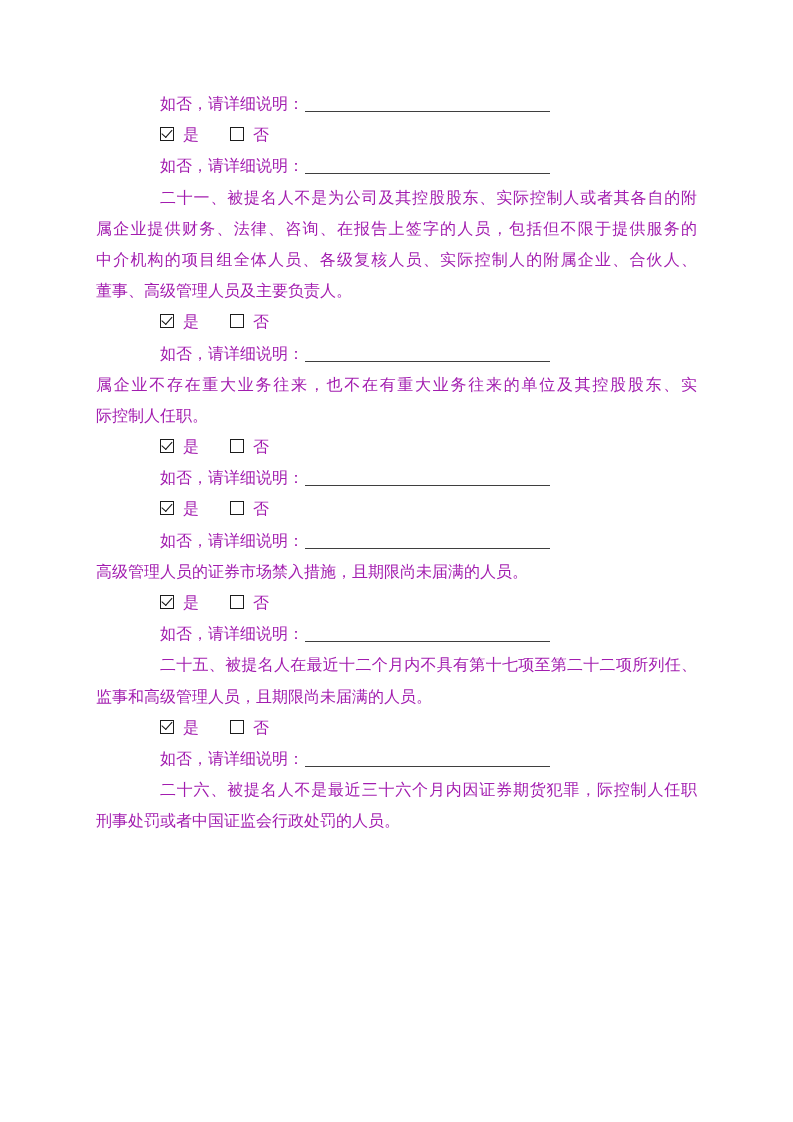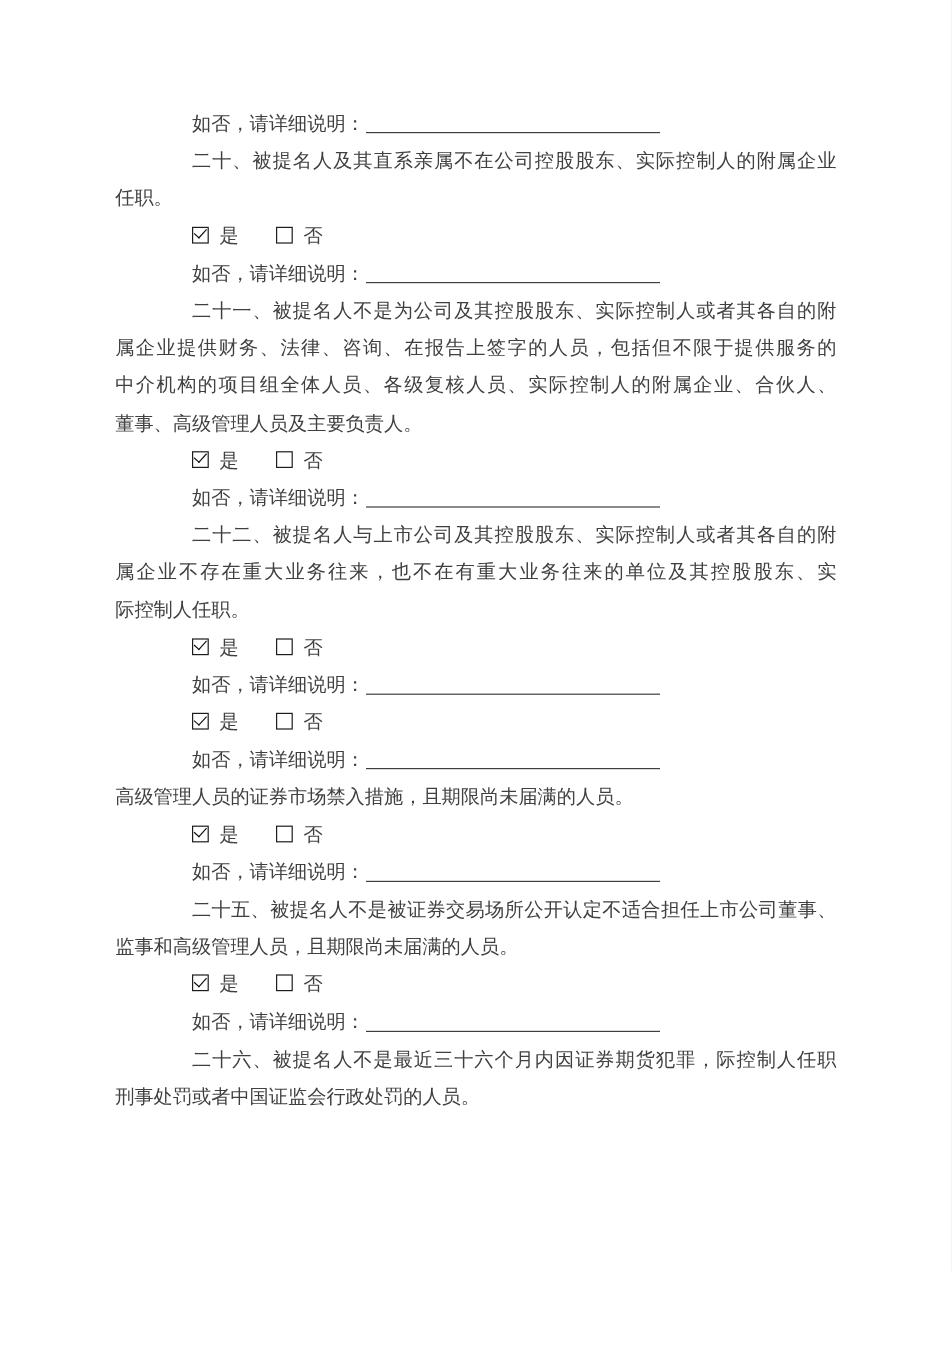--- a/index.html
+++ b/index.html
@@ -4,21 +4,21 @@
 <style>
   html, body { margin: 0; padding: 0; background: #e8e8e8; }
   .page {
     position: relative;
     width: 793px;
     height: 1122px;
     margin: 0 auto;
     background: #ffffff;
     overflow: hidden;
     font-family: "Liberation Serif", "DejaVu Serif", serif;
-    color: #404040;
+    color: #a21caf;
   }
   .content {
     position: absolute;
     left: 96px;
     top: 88px;
     width: 601px;
   }
   .row {
     height: 31.2px;
     line-height: 31.2px;
@@ -69,50 +69,45 @@
     border-bottom: 1.3px solid #3f3f3f;
     vertical-align: -3px;
   }
 </style>
 </head>
 <body>
 
 <div class="page">
   <div class="content">
       <div class="row ind left"><span>如否，请详细说明：</span><span class="blank"></span></div>
-      <div class="para">
-        <div class="row just ind">二十、被提名人及其直系亲属不在公司控股股东、实际控制人的附属企业</div>
-        <div class="row left">任职。</div>
-      </div>
       <div class="row ind left"><span class="cbx"><span class="tick"></span></span><span>是</span><span class="cbx-gap"></span><span class="cbx"></span><span>否</span></div>
       <div class="row ind left"><span>如否，请详细说明：</span><span class="blank"></span></div>
       <div class="para">
         <div class="row just ind">二十一、被提名人不是为公司及其控股股东、实际控制人或者其各自的附</div>
         <div class="row just">属企业提供财务、法律、咨询、在报告上签字的人员，包括但不限于提供服务的</div>
         <div class="row just">中介机构的项目组全体人员、各级复核人员、实际控制人的附属企业、合伙人、</div>
         <div class="row left">董事、高级管理人员及主要负责人。</div>
       </div>
       <div class="row ind left"><span class="cbx"><span class="tick"></span></span><span>是</span><span class="cbx-gap"></span><span class="cbx"></span><span>否</span></div>
       <div class="row ind left"><span>如否，请详细说明：</span><span class="blank"></span></div>
       <div class="para">
-        <div class="row just ind">二十二、被提名人与上市公司及其控股股东、实际控制人或者其各自的附</div>
         <div class="row just">属企业不存在重大业务往来，也不在有重大业务往来的单位及其控股股东、实</div>
         <div class="row left">际控制人任职。</div>
       </div>
       <div class="row ind left"><span class="cbx"><span class="tick"></span></span><span>是</span><span class="cbx-gap"></span><span class="cbx"></span><span>否</span></div>
       <div class="row ind left"><span>如否，请详细说明：</span><span class="blank"></span></div>
       <div class="row ind left"><span class="cbx"><span class="tick"></span></span><span>是</span><span class="cbx-gap"></span><span class="cbx"></span><span>否</span></div>
       <div class="row ind left"><span>如否，请详细说明：</span><span class="blank"></span></div>
       <div class="para">
         <div class="row left">高级管理人员的证券市场禁入措施，且期限尚未届满的人员。</div>
       </div>
       <div class="row ind left"><span class="cbx"><span class="tick"></span></span><span>是</span><span class="cbx-gap"></span><span class="cbx"></span><span>否</span></div>
       <div class="row ind left"><span>如否，请详细说明：</span><span class="blank"></span></div>
       <div class="para">
-        <div class="row just ind">二十五、被提名人不是被证券交易场所公开认定不适合担任上市公司董事、</div>
+        <div class="row just ind">二十五、被提名人在最近十二个月内不具有第十七项至第二十二项所列任、</div>
         <div class="row left">监事和高级管理人员，且期限尚未届满的人员。</div>
       </div>
       <div class="row ind left"><span class="cbx"><span class="tick"></span></span><span>是</span><span class="cbx-gap"></span><span class="cbx"></span><span>否</span></div>
       <div class="row ind left"><span>如否，请详细说明：</span><span class="blank"></span></div>
       <div class="para">
         <div class="row just ind">二十六、被提名人不是最近三十六个月内因证券期货犯罪，际控制人任职</div>
         <div class="row left">刑事处罚或者中国证监会行政处罚的人员。</div>
       </div>
     </div>
 </div>

